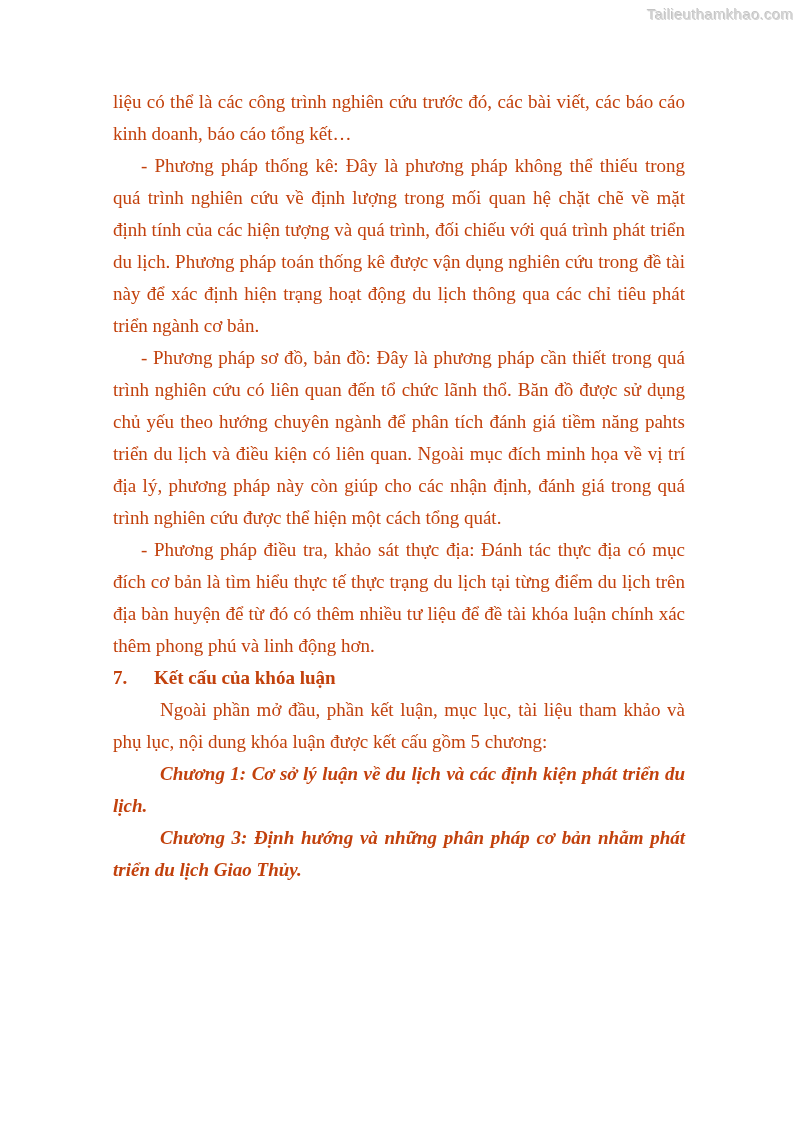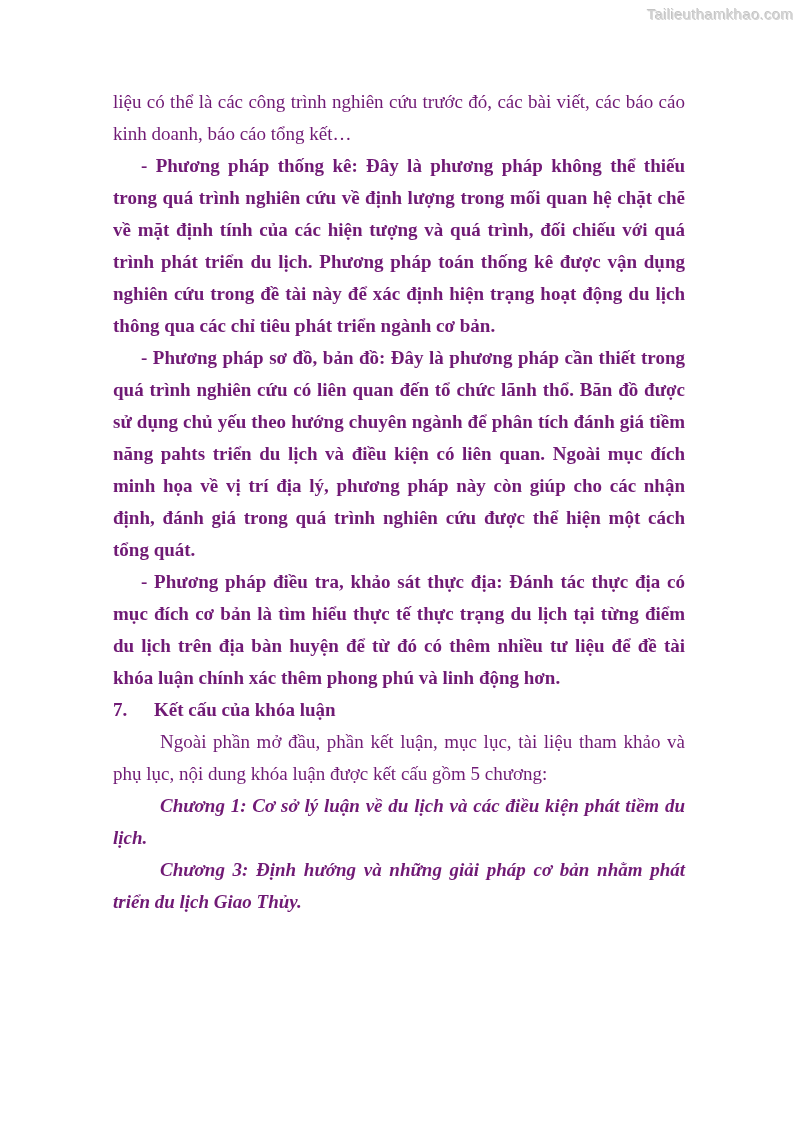--- a/index.html
+++ b/index.html
@@ -28,30 +28,29 @@
     text-shadow: -1px -1px 0 #c3c3c3, 1px 1px 0 #ffffff;
     user-select: none;
   }
   .content {
     position: absolute;
     left: 113px;
     top: 86px;
     width: 572px;
     font-size: 19px;
     line-height: 32px;
-    color: #701a75;
+    color: #c2410c;
     text-align: justify;
   }
   .content p {
     margin: 0;
     padding: 0;
   }
   .p-dash {
     text-indent: 28px;
-    font-weight: bold;
   }
   .p-indent {
     text-indent: 47px;
   }
   .heading {
     font-weight: bold;
     text-align: left;
   }
   .heading .h-num {
     display: inline-block;
@@ -84,19 +83,19 @@
     <p class="p-dash">- Phương pháp điều tra, khảo sát thực địa: Đánh tác thực địa có mục đích cơ bản là tìm hiểu thực tế thực trạng du lịch tại từng điểm du lịch trên địa bàn huyện để từ đó có thêm nhiều tư liệu để đề tài khóa luận chính xác thêm phong phú và linh động hơn.</p>
 
 
     <p class="heading">
       <span class="h-num">7.</span>
       <span class="h-title">Kết cấu của khóa luận</span>
     </p>
 
     <p class="p-indent">Ngoài phần mở đầu, phần kết luận, mục lục, tài liệu tham khảo và phụ lục, nội dung khóa luận được kết cấu gồm 5 chương:</p>
 
-    <p class="chapter">Chương 1: Cơ sở lý luận về du lịch và các điều kiện phát tiềm du lịch.</p>
+    <p class="chapter">Chương 1: Cơ sở lý luận về du lịch và các định kiện phát triển du lịch.</p>
 
 
-    <p class="chapter">Chương 3: Định hướng và những giải pháp cơ bản nhằm phát triển du lịch Giao Thủy.</p>
+    <p class="chapter">Chương 3: Định hướng và những phân pháp cơ bản nhằm phát triển du lịch Giao Thủy.</p>
 
   </div>
 </div>
 
 </body></html>

